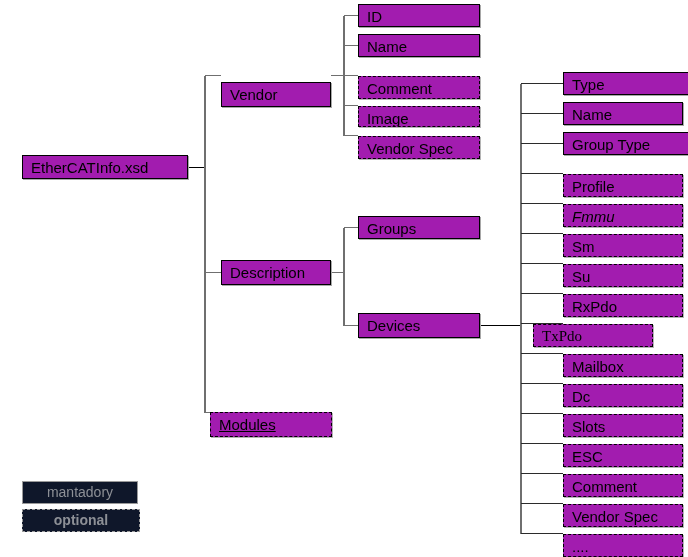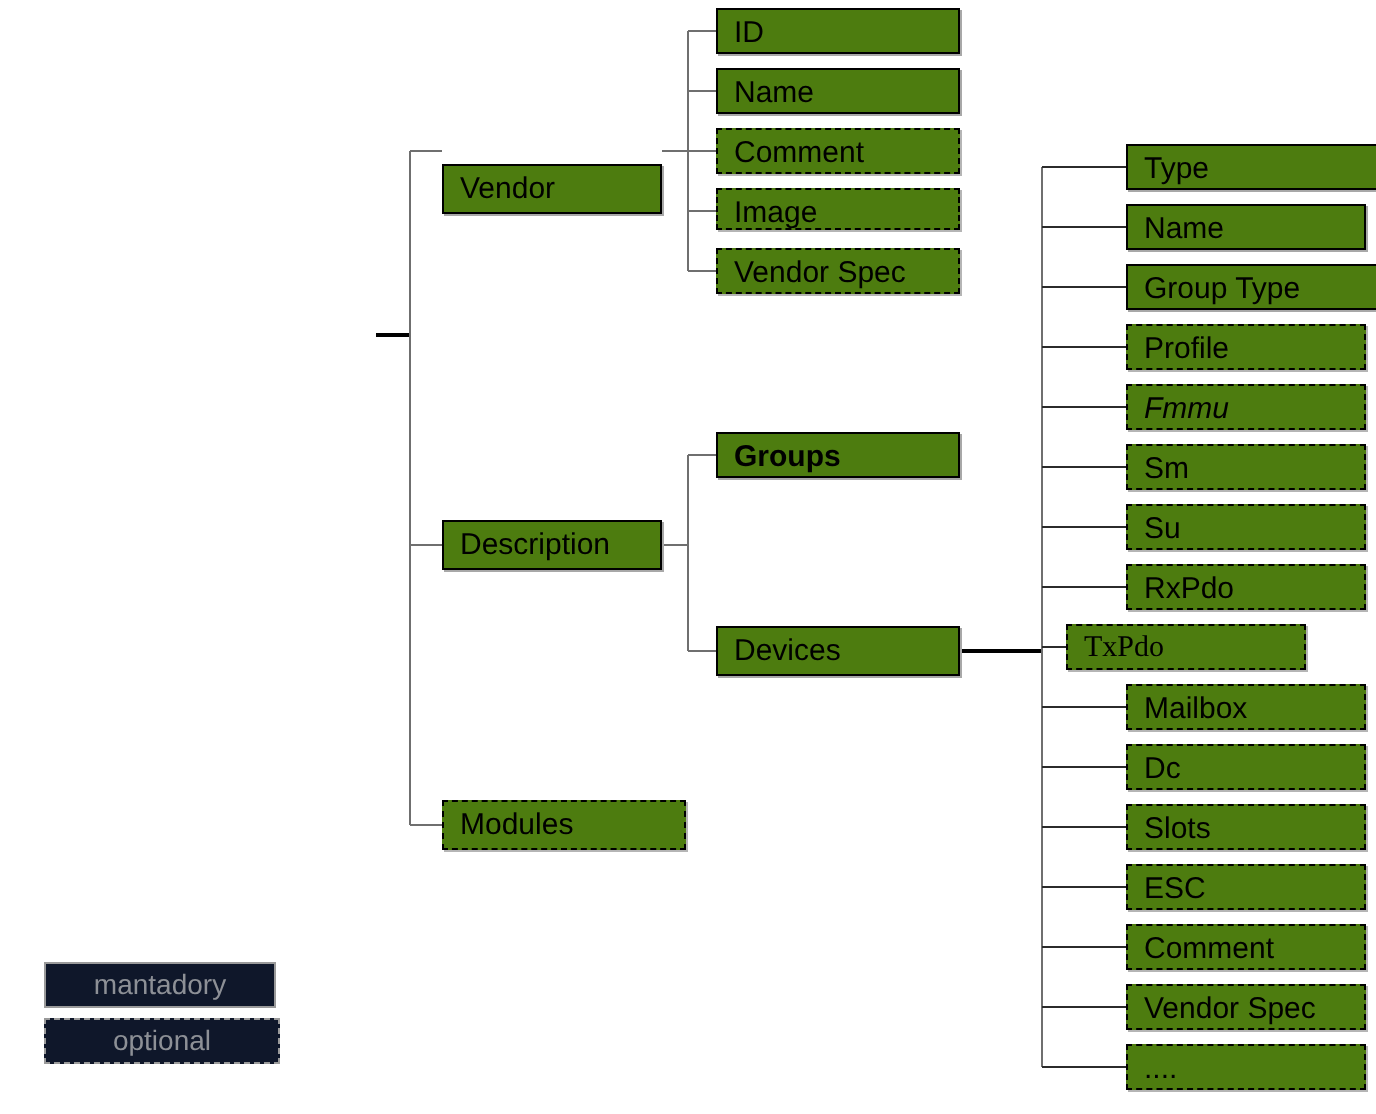--- a/index.html
+++ b/index.html
@@ -24,35 +24,36 @@
     left: 0;
     top: 0;
     width: 688px;
     height: 557px;
     pointer-events: none;
   }
   
   .node {
     position: absolute;
     box-sizing: border-box;
-    background: #4d7c0f;
+    background: #a21caf;
     color: #000000;
     font-size: 15px;
     line-height: 21px;
     padding: 1px 0 0 8px;
     white-space: nowrap;
     overflow: hidden;
   }
   .node.solid {
     border: 1px solid #000000;
     box-shadow: 1px 1px 0 0 #a8a8a8;
   }
   .node.dashed {
     border: 1px dashed #000000;
     box-shadow: 1px 1px 0 0 #b5b5b5;
+    margin-top: 12px;
   }
   .node.root {
     font-size: 15px;
   }
   
   .legend-box {
     position: absolute;
     box-sizing: border-box;
     background: #0f172a;
     color: #8d9096;
@@ -119,37 +120,38 @@
       <path d="M521,353.5 H563"></path>
       <path d="M521,383.5 H563"></path>
       <path d="M521,413.5 H563"></path>
       <path d="M521,443.5 H563"></path>
       <path d="M521,473.5 H563"></path>
       <path d="M521,503.5 H563"></path>
       <path d="M521,533.5 H563"></path>
     </g>
   </svg>
 
+  <div class="node solid root" style="left: 22px; top: 155px; width: 166px; height: 24px;">EtherCATInfo.xsd</div>
 
   <div id="level1">
       <div class="node solid" style="left: 221px; top: 63px; width: 110px; height: 25px; margin-top: 19px;">Vendor</div>
       <div class="node solid" style="left: 221px; top: 260px; width: 110px; height: 25px;">Description</div>
-      <div class="node dashed" style="left: 221px; top: 400px; width: 122px; height: 25px;">Modules</div>
+      <div class="node dashed" style="left: 210px; top: 400px; width: 122px; height: 25px; text-decoration: underline;">Modules</div>
     </div>
 
   <div id="vendor-children">
       <div class="node solid" style="left: 358px; top: 4px; width: 122px; height: 23px;">ID</div>
       <div class="node solid" style="left: 358px; top: 34px; width: 122px; height: 23px;">Name</div>
       <div class="node dashed" style="left: 358px; top: 64px; width: 122px; height: 23px;">Comment</div>
       <div class="node dashed" style="left: 358px; top: 94px; width: 122px; height: 21px;">Image</div>
       <div class="node dashed" style="left: 358px; top: 124px; width: 122px; height: 23px;">Vendor Spec</div>
     </div>
 
   <div id="description-children">
-      <div class="node solid" style="left: 358px; top: 216px; width: 122px; height: 23px; font-weight: bold;">Groups</div>
+      <div class="node solid" style="left: 358px; top: 216px; width: 122px; height: 23px;">Groups</div>
       <div class="node solid" style="left: 358px; top: 313px; width: 122px; height: 25px;">Devices</div>
     </div>
 
   <div id="devices-children">
       <div class="node solid" style="left: 563px; top: 72px; width: 136px; height: 23px;">Type</div>
       <div class="node solid" style="left: 563px; top: 102px; width: 120px; height: 23px;">Name</div>
       <div class="node solid" style="left: 563px; top: 132px; width: 132px; height: 23px;">Group Type</div>
       <div class="node dashed" style="left: 563px; top: 162px; width: 120px; height: 23px;">Profile</div>
       <div class="node dashed" style="left: 563px; top: 192px; width: 120px; height: 23px; font-style: italic;">Fmmu</div>
       <div class="node dashed" style="left: 563px; top: 222px; width: 120px; height: 23px;">Sm</div>
@@ -160,16 +162,16 @@
       <div class="node dashed" style="left: 563px; top: 372px; width: 120px; height: 23px;">Dc</div>
       <div class="node dashed" style="left: 563px; top: 402px; width: 120px; height: 23px;">Slots</div>
       <div class="node dashed" style="left: 563px; top: 432px; width: 120px; height: 23px;">ESC</div>
       <div class="node dashed" style="left: 563px; top: 462px; width: 120px; height: 23px;">Comment</div>
       <div class="node dashed" style="left: 563px; top: 492px; width: 120px; height: 23px;">Vendor Spec</div>
       <div class="node dashed" style="left: 563px; top: 522px; width: 120px; height: 23px;">....</div>
     </div>
 
   <div id="legend">
       <div class="legend-box solid" style="left: 22px; top: 481px; width: 116px; height: 23px;">mantadory</div>
-      <div class="legend-box dashed" style="left: 22px; top: 509px; width: 118px; height: 23px;">optional</div>
+      <div class="legend-box dashed" style="left: 22px; top: 509px; width: 118px; height: 23px; font-weight: bold;">optional</div>
     </div>
 
 </div>
 
 </body></html>

